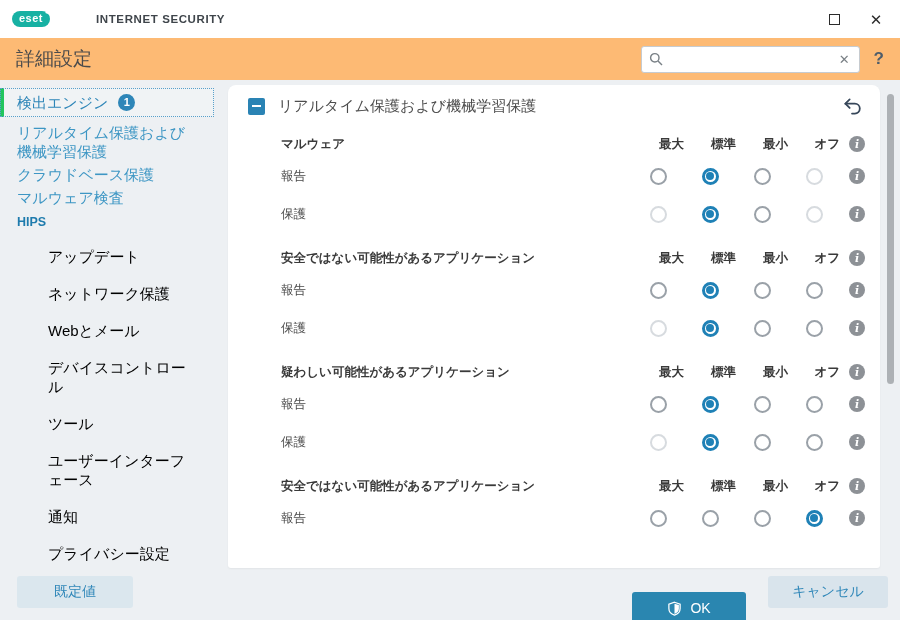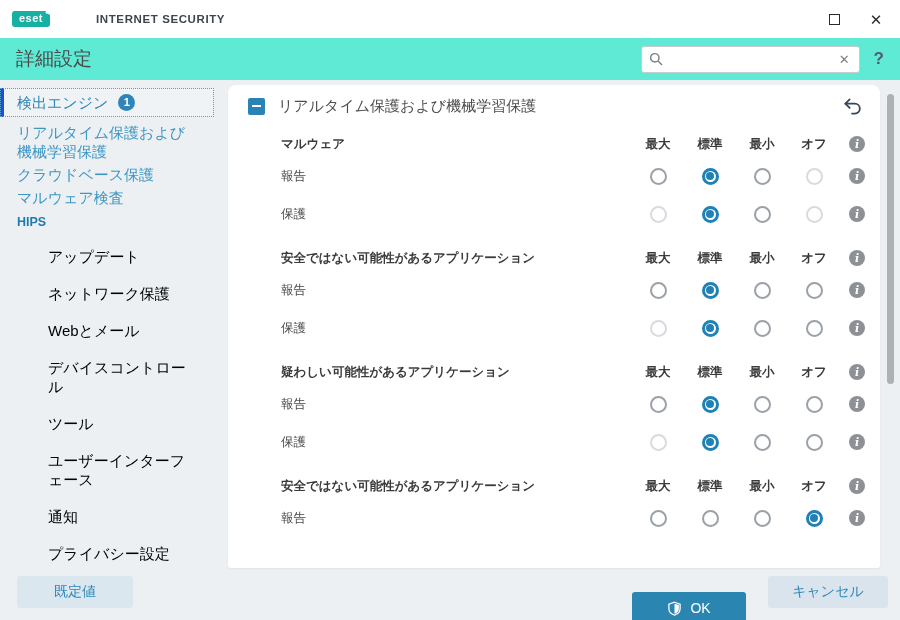--- a/index.html
+++ b/index.html
@@ -2,60 +2,60 @@
 <html><head>
 <meta charset="utf-8">
 <style>
   * { margin:0; padding:0; box-sizing:border-box; }
   html,body { width:900px; height:620px; }
   body { font-family:"Liberation Sans","DejaVu Sans",sans-serif; background:#edf0f3; overflow:hidden; }
   .app { position:relative; width:900px; height:620px; background:#edf0f3; }
 
   
   .titlebar { position:absolute; left:0; top:0; width:900px; height:38px; background:#ffffff; display:flex; align-items:center; padding:0 10px 0 12px; }
-  .logo-pill { background:#17b1a3; color:#fff; font-weight:bold; font-size:11px; letter-spacing:.5px; border-radius:3px; padding:2px 7px 3px 7px; line-height:1; position:relative; }
+  .logo-pill { background:#17b1a3; color:#fff; font-weight:bold; font-size:11px; letter-spacing:.5px; border-radius:8px; padding:2px 7px 3px 7px; line-height:1; position:relative; }
   .logo-pill::after { content:""; position:absolute; right:-1px; top:-2px; width:5px; height:5px; background:#ffffff; transform:rotate(20deg); }
   .brand-product { margin-left:8px; font-size:11.5px; font-weight:bold; color:#3f454b; letter-spacing:.6px;padding-left:38px; }
   .win-controls { margin-left:auto; display:flex; align-items:center; gap:14px; }
   .win-btn { width:28px; height:24px; display:flex; align-items:center; justify-content:center; cursor:default; }
   .maxi { width:11px; height:11px; border:1.5px solid #2b2b2b; }
   .closei { font-size:15px; color:#2b2b2b; line-height:1; }
 
   
-  .header { position:absolute; left:0; top:38px; width:900px; height:42px; background:#5eead4; display:flex; align-items:center; padding:0 16px; }
+  .header { position:absolute; left:0; top:38px; width:900px; height:42px; background:#fdba74; display:flex; align-items:center; padding:0 16px; }
   .page-title { font-size:19px; color:#4b4b4b; }
   .search-box { margin-left:auto; width:219px; height:27px; background:#fff; border:1px solid #c6cbd0; border-radius:3px; display:flex; align-items:center; padding:0 7px; }
   .search-box input { flex:1; border:none; outline:none; font-size:13px; color:#444; background:transparent; min-width:0; }
   .search-glyph { display:flex; align-items:center; margin-right:5px; }
   .clear-x { color:#7a8186; font-size:13px; padding:0 2px; }
   .help-q { margin-left:14px; font-size:17px; color:#4e5d6a; font-weight:bold; }
 
   
   .sidebar { position:absolute; left:0; top:80px; width:228px; bottom:0; padding-top:6px; }
   .side-item { font-size:15px; line-height:19px; padding:4px 36px 4px 17px; cursor:default; }
   .side-item.sub { color:#3d96c4; padding-top:2px; padding-bottom:2px; }
   .side-item.latin { color:#1e7bad; font-size:12.5px; font-weight:bold; padding-top:4px; padding-bottom:6px; }
   .side-item.main { color:#000000; padding-top:9px; padding-bottom:9px;padding-left:48px; }
-  .side-item.selected { color:#2e86b8; background:#f0f3f5; border-left:4px solid #1d4ed8; margin:2px 14px 4px 0; padding:5px 8px 5px 13px; outline:1px dotted #58a0cb; outline-offset:-1px; display:flex; align-items:center; }
+  .side-item.selected { color:#2e86b8; background:#f0f3f5; border-left:4px solid #22c55e; margin:2px 14px 4px 0; padding:5px 8px 5px 13px; outline:1px dotted #58a0cb; outline-offset:-1px; display:flex; align-items:center; }
   .badge { margin-left:10px; min-width:17px; height:17px; border-radius:50%; background:#2e86b8; color:#fff; font-size:11px; font-weight:bold; display:inline-flex; align-items:center; justify-content:center; }
 
   
   .panel { position:absolute; left:228px; top:85px; width:652px; height:483px; background:#ffffff; border-radius:8px 8px 3px 3px; box-shadow:0 1px 2px rgba(0,0,0,.05); overflow:hidden; }
   .panel-head { height:38px; display:flex; align-items:center; padding:4px 18px 0 20px; }
   .collapse-box { width:17px; height:17px; background:#2a83b4; border-radius:2px; display:flex; align-items:center; justify-content:center; }
   .collapse-box .bar { width:9px; height:2px; background:#fff; }
   .section-title { margin-left:13px; font-size:15px; color:#4c4c4c; }
   .undo-btn { margin-left:auto; display:flex; align-items:center; }
 
   .group { margin:8px 0 12px 0; }
   .g-row { display:grid; grid-template-columns:1fr 52px 52px 52px 52px 34px; align-items:center; padding:0 6px 0 53px; }
   .g-head { height:26px; }
   .g-body { height:38px; }
   .g-label { font-size:12.5px; font-weight:bold; color:#3a3a3a; }
-  .col-h { font-size:12.5px; font-weight:bold; color:#3a3a3a; text-align:center; }
+  .col-h { font-size:12.5px; font-weight:bold; color:#3a3a3a; text-align:right; }
   .r-label { font-size:12.5px; color:#4a4a4a; }
   .cell { display:flex; justify-content:center; }
   .radio { width:17px; height:17px; border:2px solid #9aa1a8; border-radius:50%; background:#fff; position:relative; display:inline-block; }
   .radio.state-disabled { border-color:#d7dbdf; }
   .radio.state-selected { border:3px solid #1f81b6; }
   .radio.state-selected::after { content:""; position:absolute; left:1.5px; top:1.5px; right:1.5px; bottom:1.5px; background:#1f81b6; border-radius:50%; }
   .info { width:16px; height:16px; border-radius:50%; background:#8d9196; color:#fff; font-family:"DejaVu Serif",serif; font-size:11px; font-weight:bold; font-style:italic; display:flex; align-items:center; justify-content:center; justify-self:center; }
 
   
   .scrollbar { position:absolute; right:6px; top:92px; width:7px; height:470px; }

